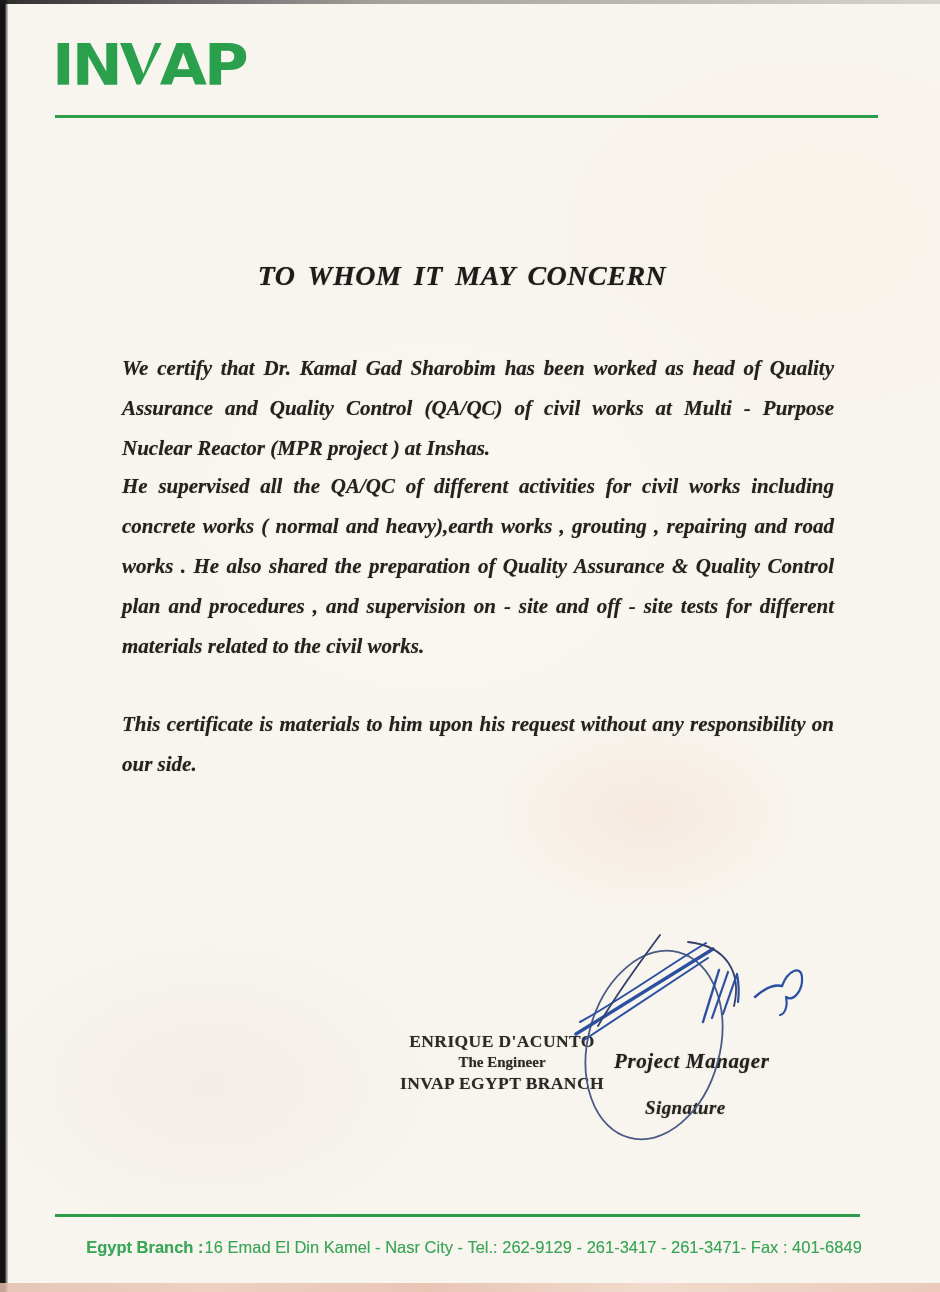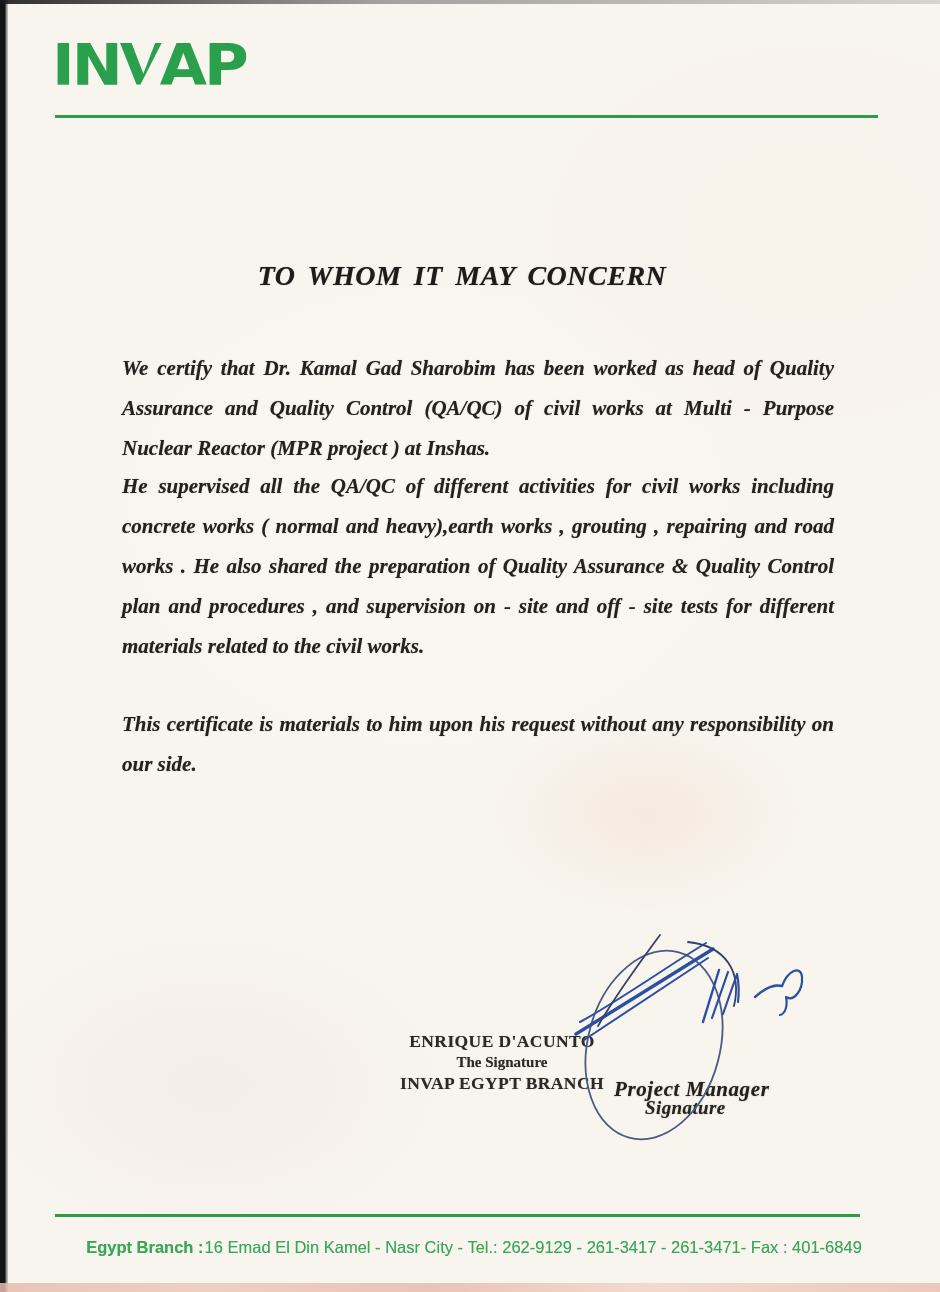--- a/index.html
+++ b/index.html
@@ -47,21 +47,21 @@
   .p2{top:466px;}
   .p3{top:704px;}
   
   .sig-names{position:absolute;left:377px;top:1031px;width:250px;text-align:center;
     color:#2b2a28;text-shadow:0 0 1px rgba(45,42,40,.4);font-weight:bold;}
   .sig-name{font-size:17.5px;letter-spacing:.4px;}
   .sig-role{font-size:15px;margin-top:2px;}
   .sig-org{font-size:17.5px;letter-spacing:.4px;margin-top:2px;}
   .sig-title{position:absolute;left:614px;top:1049px;
     font-size:21px;font-weight:700;font-style:italic;color:#23211e;
-    letter-spacing:.6px;text-shadow:0 0 1.2px rgba(40,38,35,.5);margin-top:28px;}
+    letter-spacing:.6px;text-shadow:0 0 1.2px rgba(40,38,35,.5);}
   .sig-label{position:absolute;left:645px;top:1097px;
     font-size:19px;font-weight:700;font-style:italic;color:#26241f;
     letter-spacing:.4px;text-shadow:0 0 1.2px rgba(40,38,35,.5);}
   .sig-ink{position:absolute;left:558px;top:922px;pointer-events:none;}
   
   .footer{position:absolute;left:0;top:1238px;width:100%;text-align:center;
     transform:translateX(-2px);
     font-family:"Liberation Sans", sans-serif;font-size:16.5px;color:#3aa658;
     text-shadow:0 0 .5px rgba(58,166,88,.5);}
   .footer .b{font-weight:700;margin-right:1px;}
@@ -83,21 +83,21 @@
   <div class="rule rule-top"></div>
 
   <h1 class="title">TO WHOM IT MAY CONCERN</h1>
 
   <p class="body-par p1">We certify that Dr. Kamal Gad Sharobim has been worked as head of Quality Assurance and Quality Control (QA/QC) of civil works at  Multi - Purpose Nuclear Reactor (MPR project ) at Inshas.</p>
   <p class="body-par p2">He supervised all  the QA/QC of different activities for civil works including concrete works ( normal and heavy),earth works , grouting , repairing and road works . He also shared the preparation of Quality Assurance &amp; Quality Control plan and procedures , and supervision on - site and off - site tests for different materials related to the civil works.</p>
   <p class="body-par p3">This certificate is materials to him upon his request without any responsibility on our side.</p>
 
   <div class="sig-names">
     <div class="sig-name">ENRIQUE D'ACUNTO</div>
-    <div class="sig-role">The Signature</div>
+    <div class="sig-role">The Engineer</div>
     <div class="sig-org">INVAP EGYPT BRANCH</div>
   </div>
 
   <div class="sig-title">Project Manager</div>
   <div class="sig-label">Signature</div>
 
   <svg class="sig-ink" width="365" height="235" viewBox="0 0 365 235">
     <g fill="none" stroke-linecap="round" stroke-linejoin="round">
       <ellipse cx="96" cy="123" rx="66" ry="96" transform="rotate(15 96 123)" stroke="#4a5a85" stroke-width="1.8"></ellipse>
       <path d="M 18,112 L 155,27" stroke="#2b50a2" stroke-width="3.4"></path>

